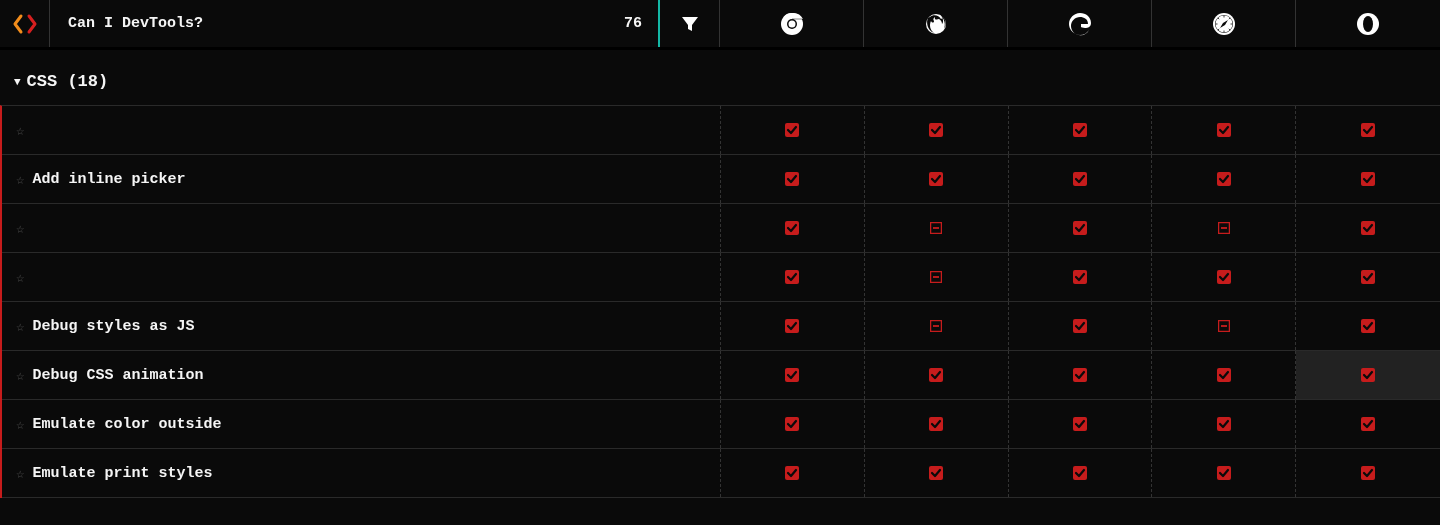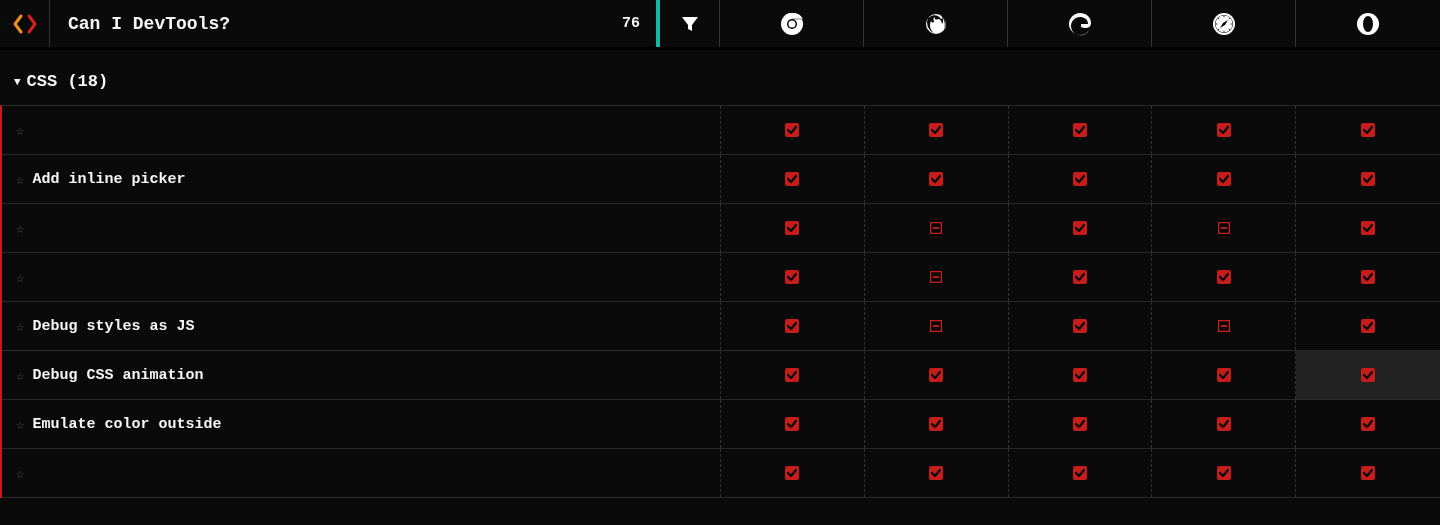--- a/index.html
+++ b/index.html
@@ -28,28 +28,28 @@
       display: flex;
       align-items: center;
       justify-content: center;
       border-right: 1px solid #333;
     }
     .title-cell {
       flex: 1;
       display: flex;
       align-items: center;
       padding-left: 18px;
-      font-size: 18px;
+      font-size: 15px;
     }
     .count-cell {
       display: flex;
       align-items: center;
       padding: 0 16px;
       font-size: 15px;
-      border-right: 4px solid #14b8a6;
+      border-right: 2px solid #14b8a6;
     }
     .filter-cell {
       width: 60px;
       display: flex;
       align-items: center;
       justify-content: center;
       border-right: 1px solid #333;
     }
     .browser-cell {
       width: 144px;
@@ -434,20 +434,21 @@
       </div>
       <div class="support-cell">
         <svg class="icon-check" viewBox="0 0 14 14">
           <use href="#svg-check"></use>
         </svg>
       </div>
     </div>
     <div class="row">
       <div class="feature-cell">
         <span class="star">☆</span>
+        <span>Emulate print styles</span>
       </div>
       <div class="support-cell">
         <svg class="icon-check" viewBox="0 0 14 14">
           <use href="#svg-check"></use>
         </svg>
       </div>
       <div class="support-cell">
         <svg class="icon-check" viewBox="0 0 14 14">
           <use href="#svg-check"></use>
         </svg>

